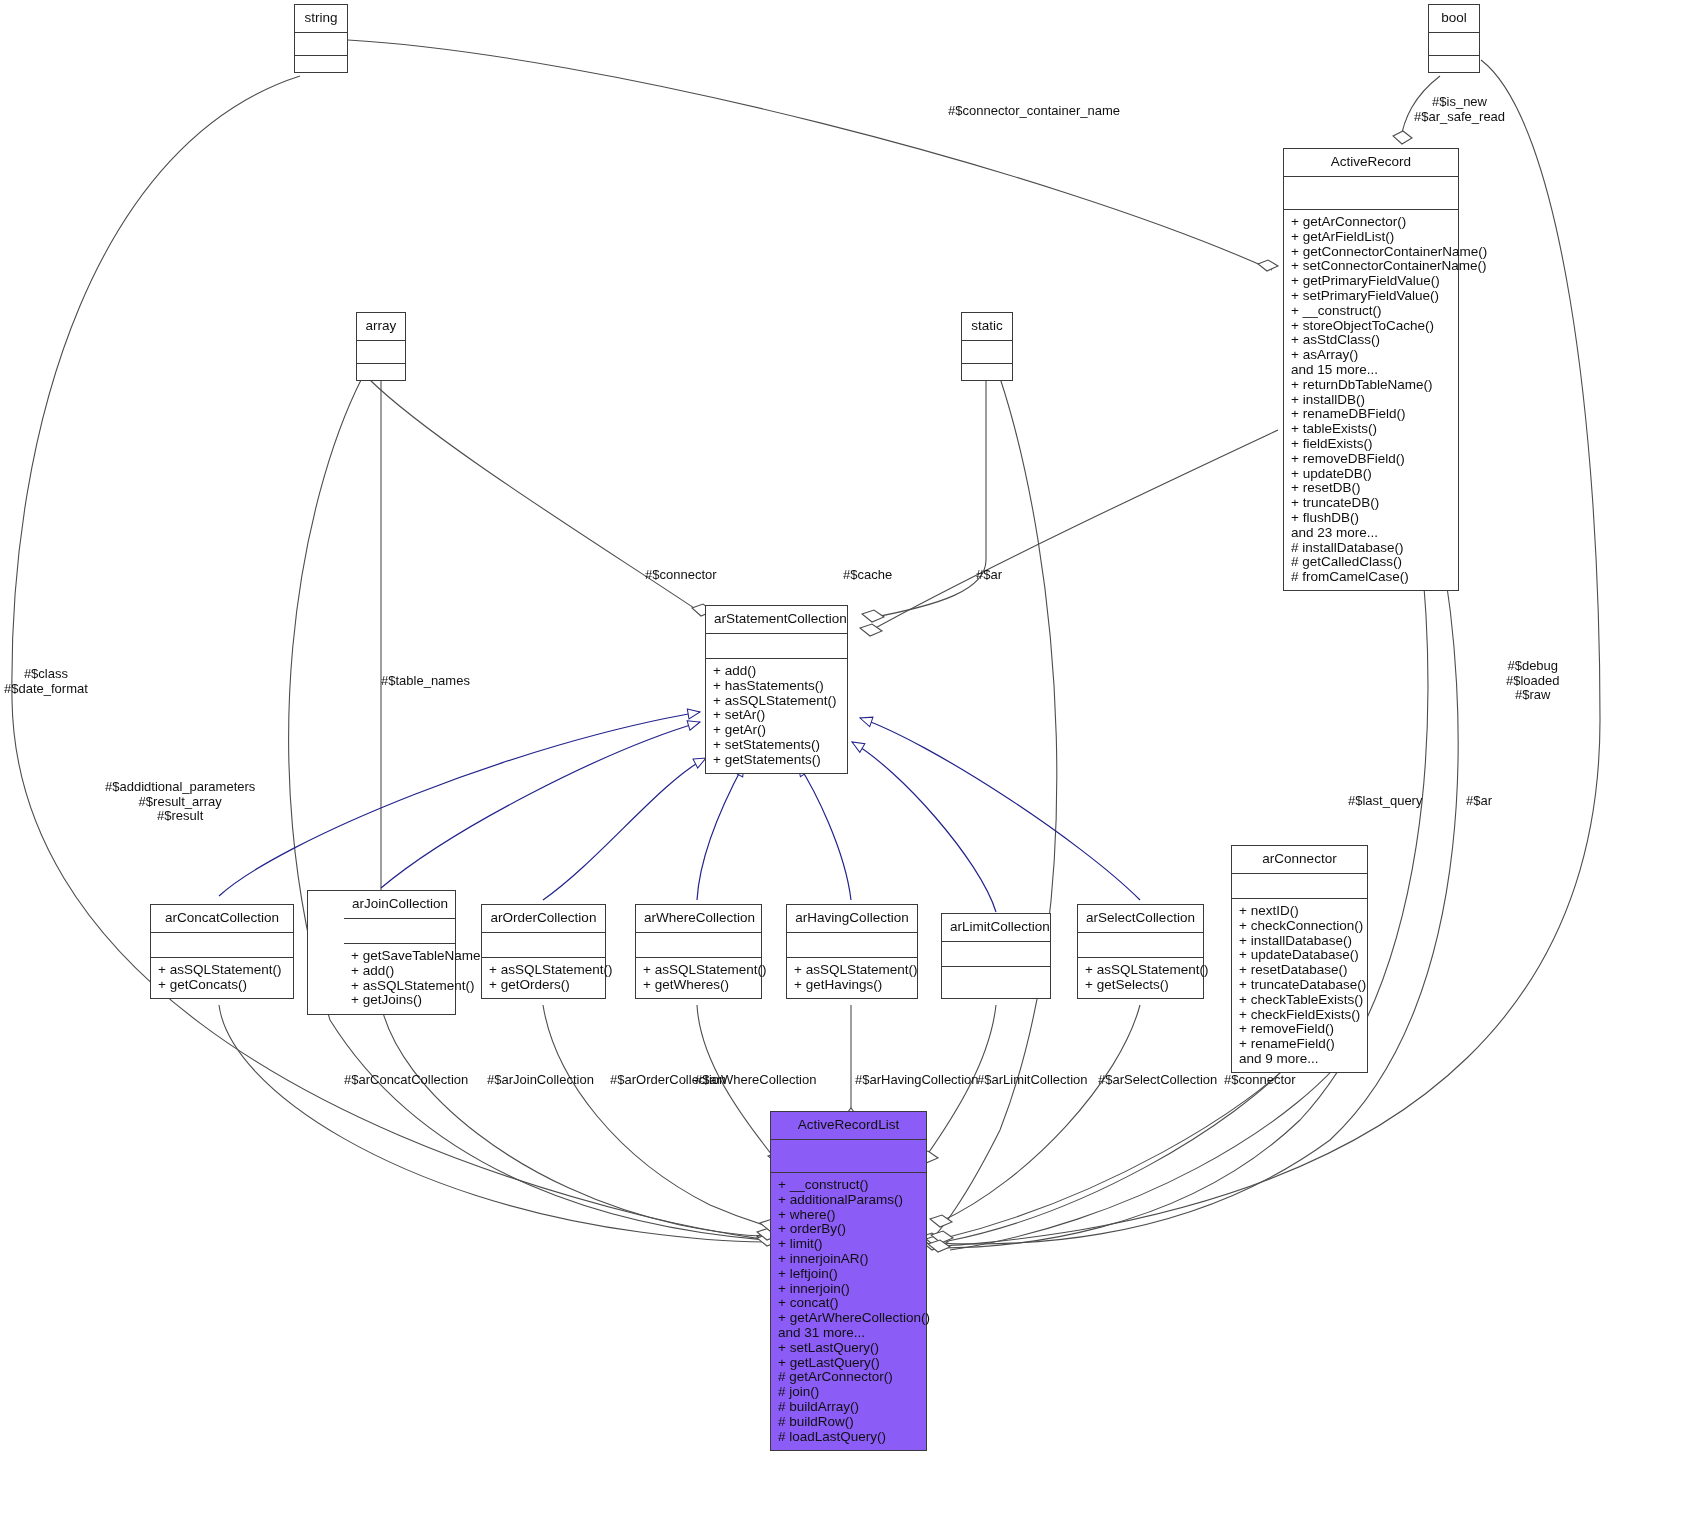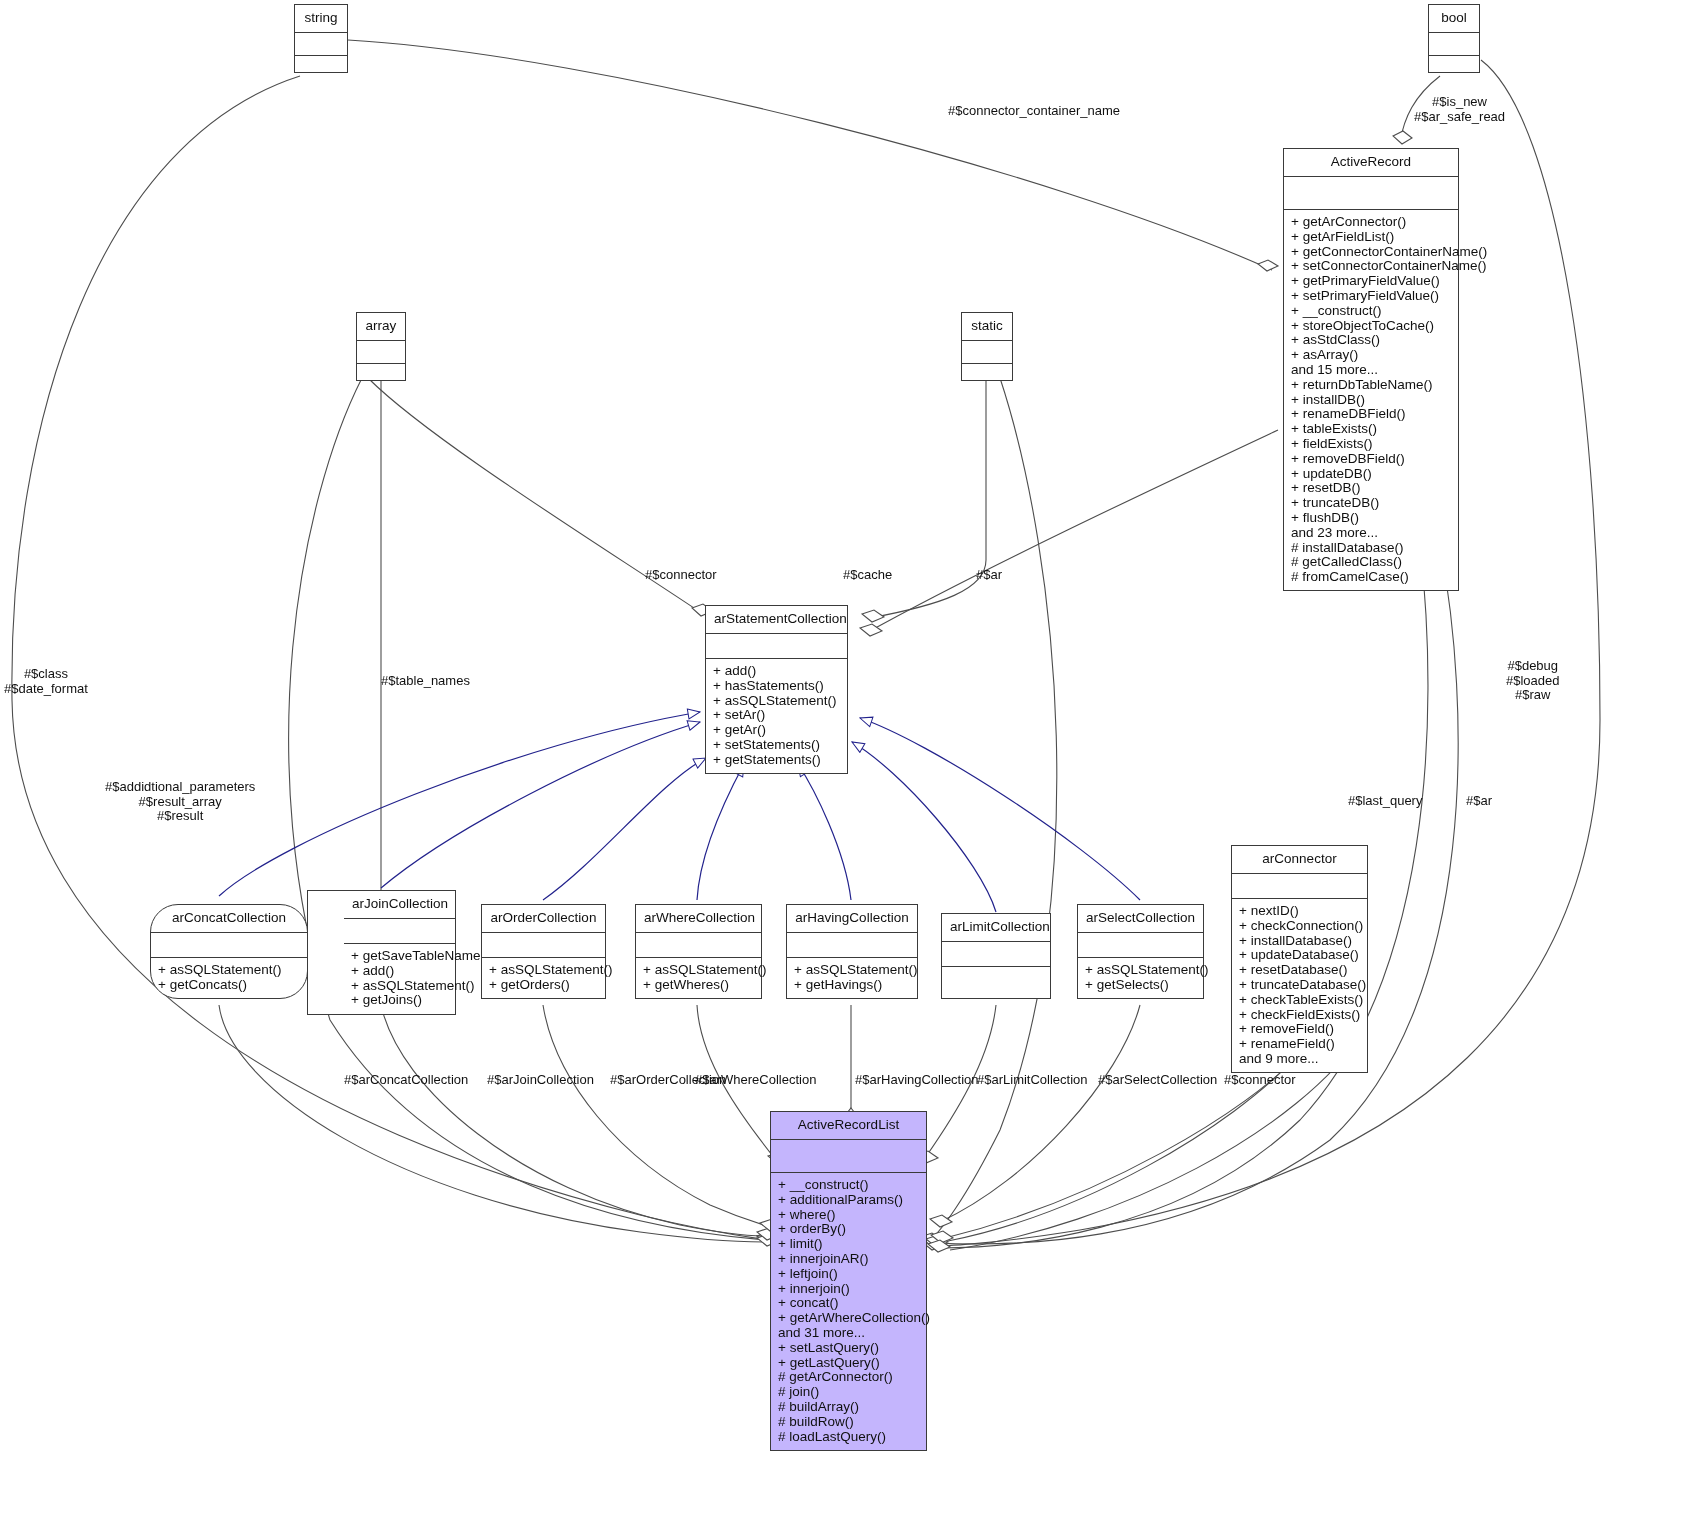--- a/index.html
+++ b/index.html
@@ -28,21 +28,21 @@
   
   .node {
     position: absolute;
     box-sizing: border-box;
     border: 1px solid #3a3a3a;
     background: #ffffff;
     font-size: 13.5px;
     line-height: 1.0;
     color: #101010;
   }
-  .node.filled { background: #c4b5fd; }
+  .node.filled { background: #8b5cf6; }
   .node .title {
     text-align: center;
     padding: 6px 8px 7px 8px;
     border-bottom: 1px solid #3a3a3a;
     white-space: nowrap;
     font-size: 13.5px;
   }
   .node .attrs {
     border-bottom: 1px solid #3a3a3a;
     min-height: 18px;
@@ -227,21 +227,21 @@
         <div>+ add()</div>
         <div>+ hasStatements()</div>
         <div>+ asSQLStatement()</div>
         <div>+ setAr()</div>
         <div>+ getAr()</div>
         <div>+ setStatements()</div>
         <div>+ getStatements()</div>
       </div>
   </div>
 
-  <div class="node" style="left:150px; top:904px; width:158px;border-radius:28px;">
+  <div class="node" style="left:150px; top:904px; width:144px;">
     <div class="title">arConcatCollection</div>
     <div class="attrs"></div>
     <div class="ops">
         <div>+ asSQLStatement()</div>
         <div>+ getConcats()</div>
       </div>
   </div>
 
   <div class="node" style="left:307px; top:890px; width:149px;padding-left:36px;">
     <div class="title">arJoinCollection</div>

